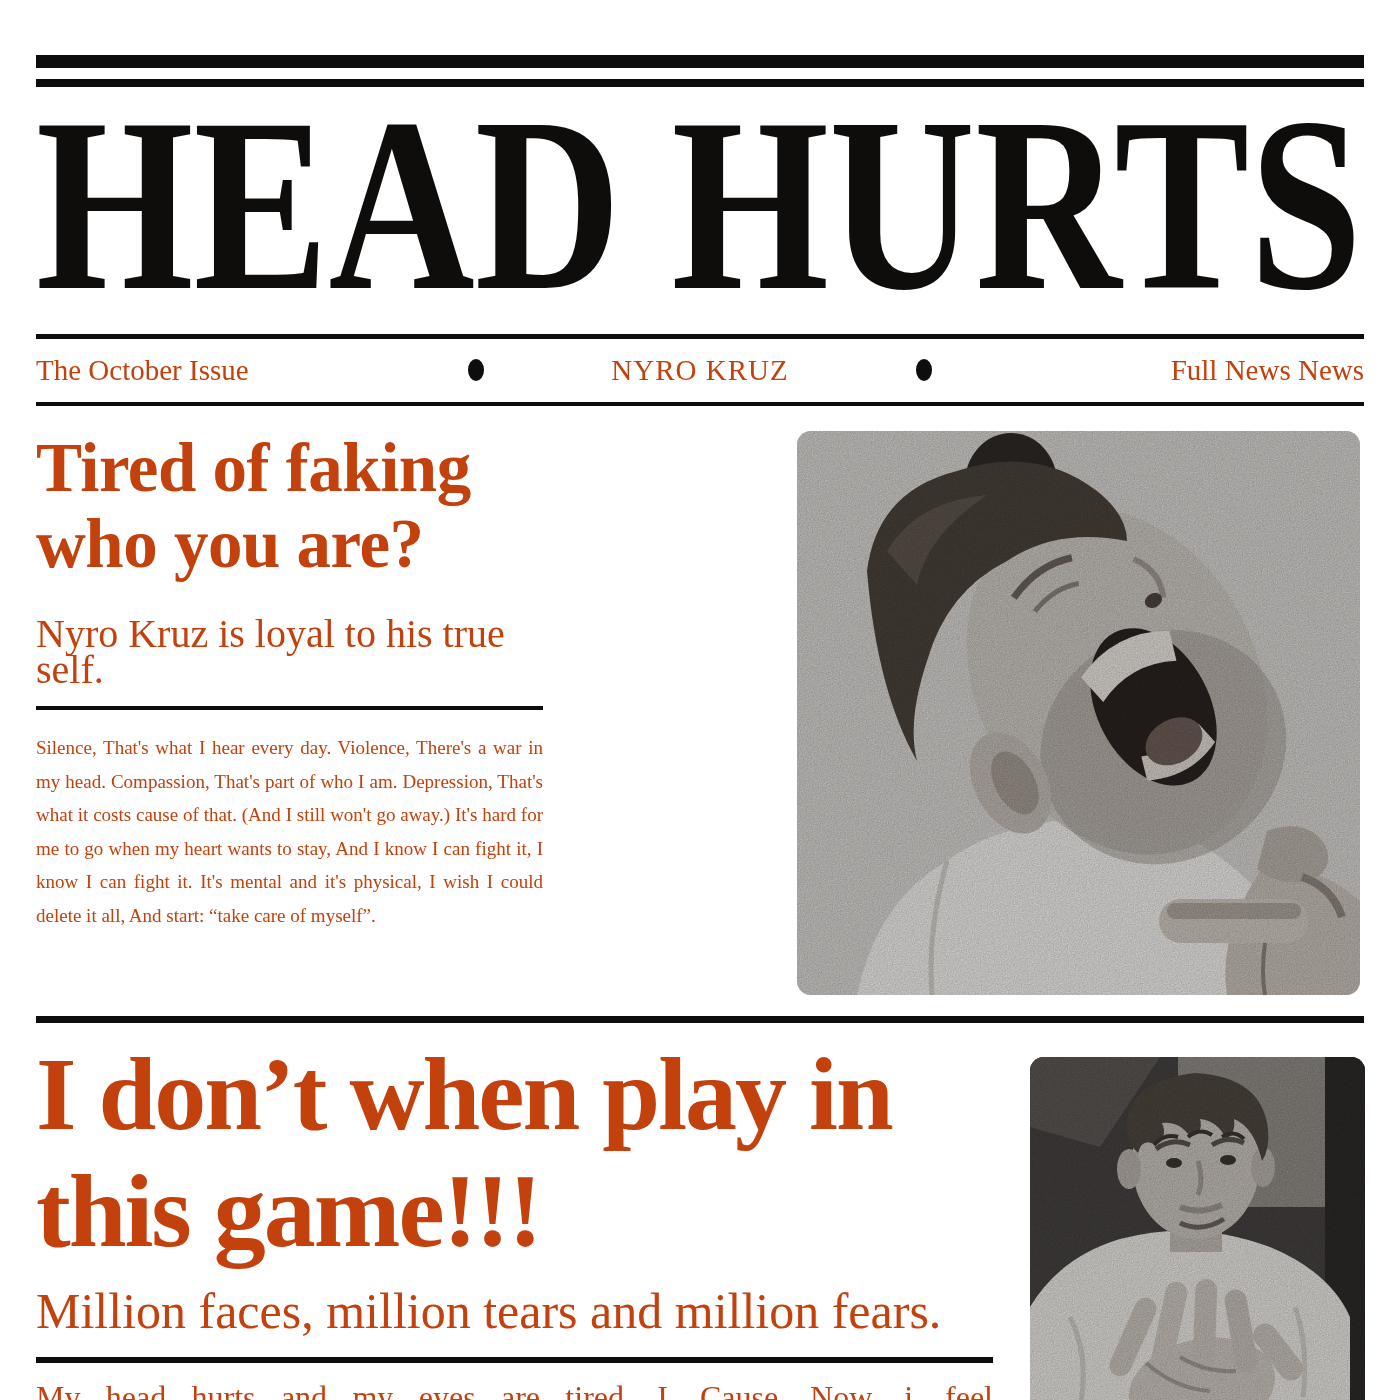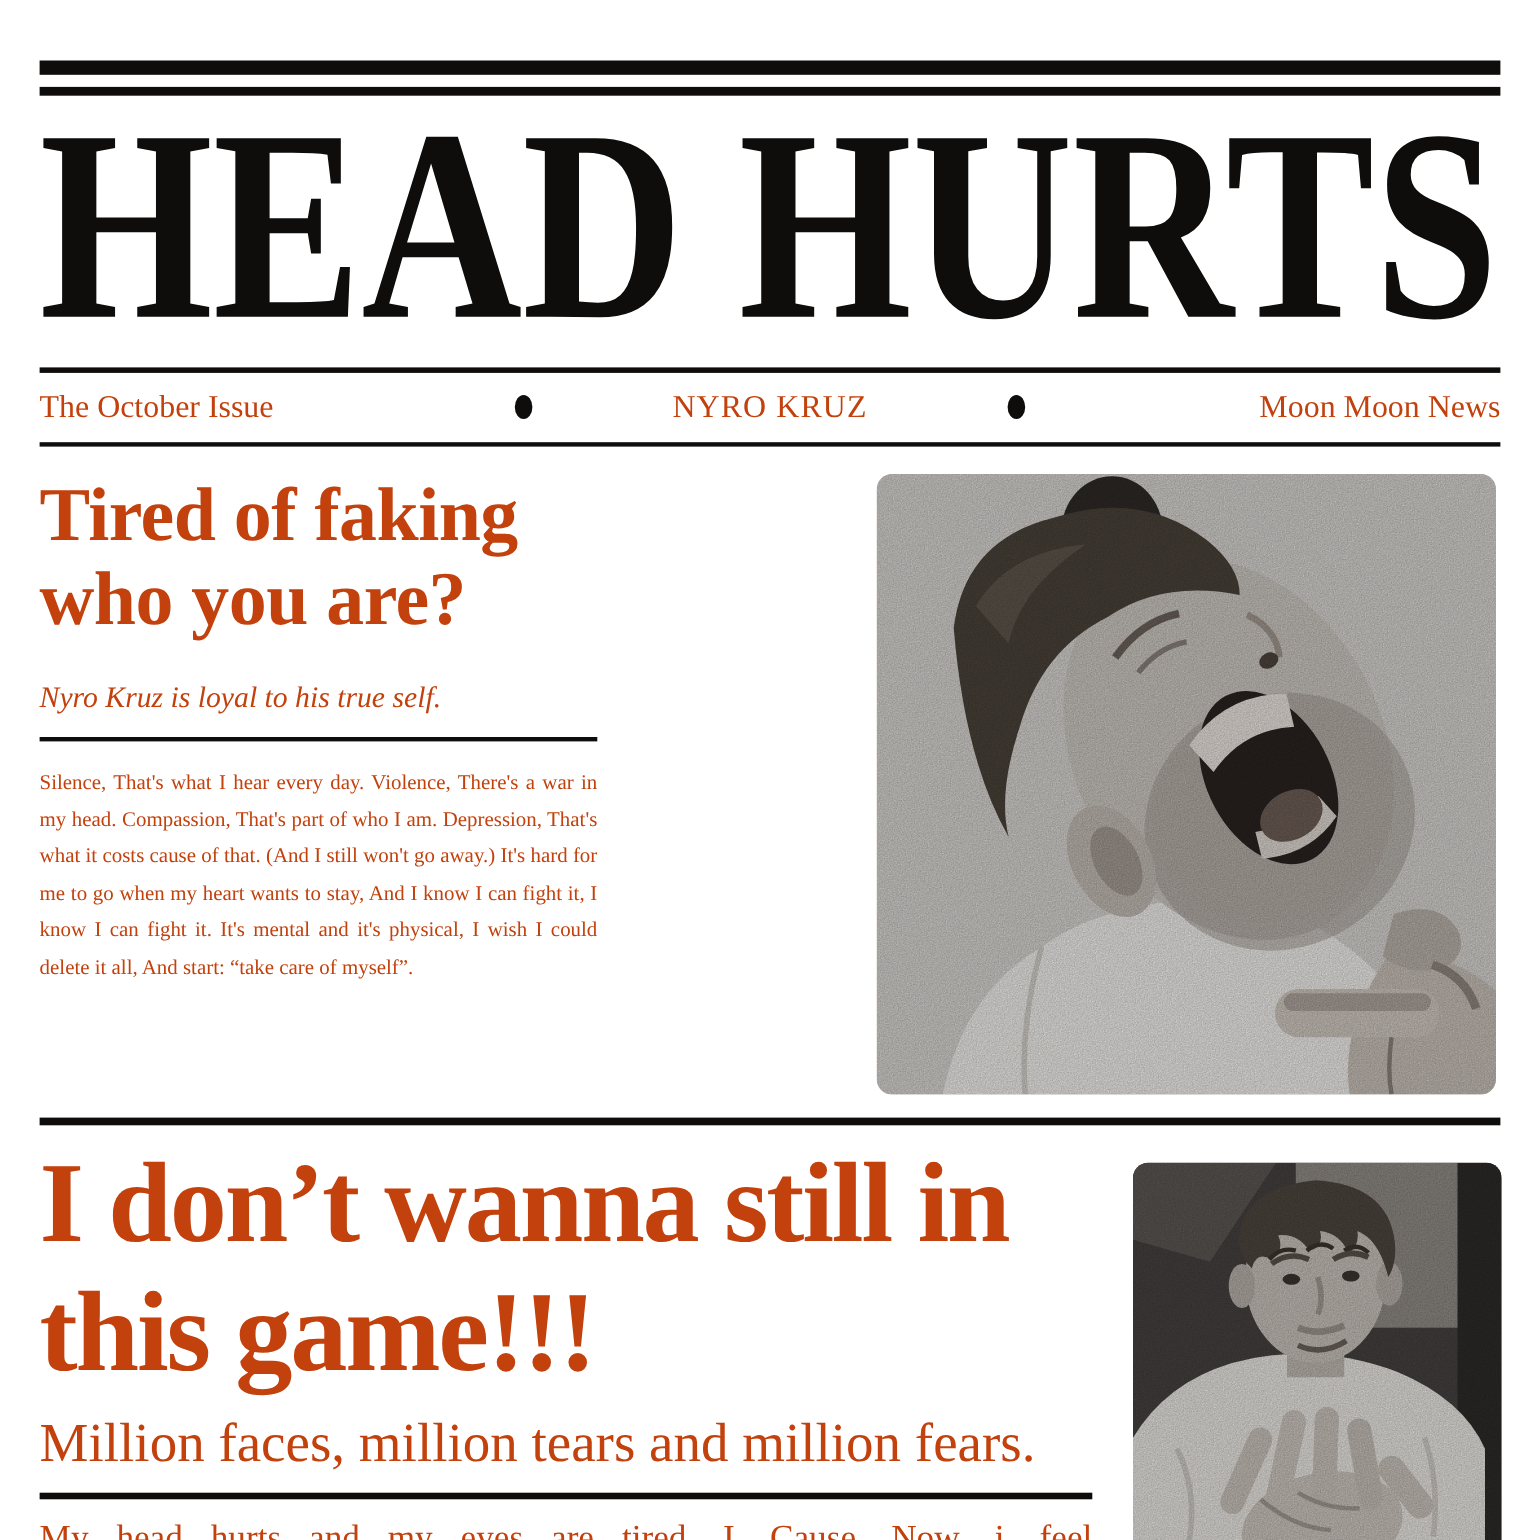--- a/index.html
+++ b/index.html
@@ -30,21 +30,21 @@
   .dot{width:16px;height:22px;border-radius:50%;background:#0e0d0c;justify-self:center;}
   .rule-b{left:36px;width:1328px;top:402px;height:4px;}
 
   .article1{position:absolute;left:36px;top:430px;width:507px;}
   .article1 h2{
     margin:0;font-size:69px;line-height:76px;font-weight:bold;
     letter-spacing:-0.5px;
   }
   .article1 h2 span{display:block;white-space:nowrap;}
   .article1 .standfirst{
-    margin-top:34px;font-style:italic;font-size:27px;line-height:36px;
+    margin-top:34px;font-size:40px;line-height:36px;
   }
   .article1 .subrule{margin-top:18px;width:507px;height:4px;background:#0e0d0c;}
   .article1 .body{
     margin-top:21px;font-size:19px;line-height:33.5px;
     text-align:justify;
   }
 
   .photo{position:absolute;border-radius:14px;overflow:hidden;background:#d6d3d0;}
   .photo1{left:797px;top:431px;width:563px;height:564px;}
   .photo2{left:1030px;top:1057px;width:335px;height:400px;background:#454140;}
@@ -84,21 +84,21 @@
     </svg>
   </div>
 
   <div class="rule rule-a"></div>
 
   <div class="infobar">
     <span class="left">The October Issue</span>
     <span class="dot"></span>
     <span class="center">NYRO KRUZ</span>
     <span class="dot"></span>
-    <span class="right">Moon Moon News</span>
+    <span class="right">Full News News</span>
   </div>
 
   <div class="rule rule-b"></div>
 
   <div class="photo photo1">
     <svg width="563" height="564" viewBox="0 0 563 564">
       <defs>
         <filter id="grain1" x="0" y="0" width="100%" height="100%">
           <feTurbulence type="fractalNoise" baseFrequency="0.85" numOctaves="2" stitchTiles="stitch"></feTurbulence>
           <feColorMatrix type="matrix" values="0 0 0 0 0  0 0 0 0 0  0 0 0 0 0  0.5 0.5 0.5 0 0"></feColorMatrix>
@@ -200,21 +200,21 @@
         <rect x="200" y="232" width="22" height="84" rx="11" transform="rotate(-10 211 274)" fill="#c5beb7"></rect>
         <rect x="236" y="262" width="24" height="66" rx="12" transform="rotate(-38 248 295)" fill="#c9c2bb"></rect>
         <path d="M116,306 q30,26 64,28 M150,300 q26,16 56,14" stroke="#8f8780" stroke-width="4" fill="none" opacity="0.7"></path>
       </g>
       <rect width="335" height="400" filter="url(#grain2)" opacity="0.3"></rect>
     </svg>
   </div>
 
   <div class="section2">
     <h1>
-      <span>I don’t wanna still in</span>
+      <span>I don’t when play in</span>
       <span>this game!!!</span>
     </h1>
     <div class="deck">Million faces, million tears and million fears.</div>
     <div class="subrule2"></div>
     <div class="columns">
       <div class="col-l">
         <div class="jline">My head hurts and my eyes are tired, I</div>
 
       </div>
       <div class="col-r">

